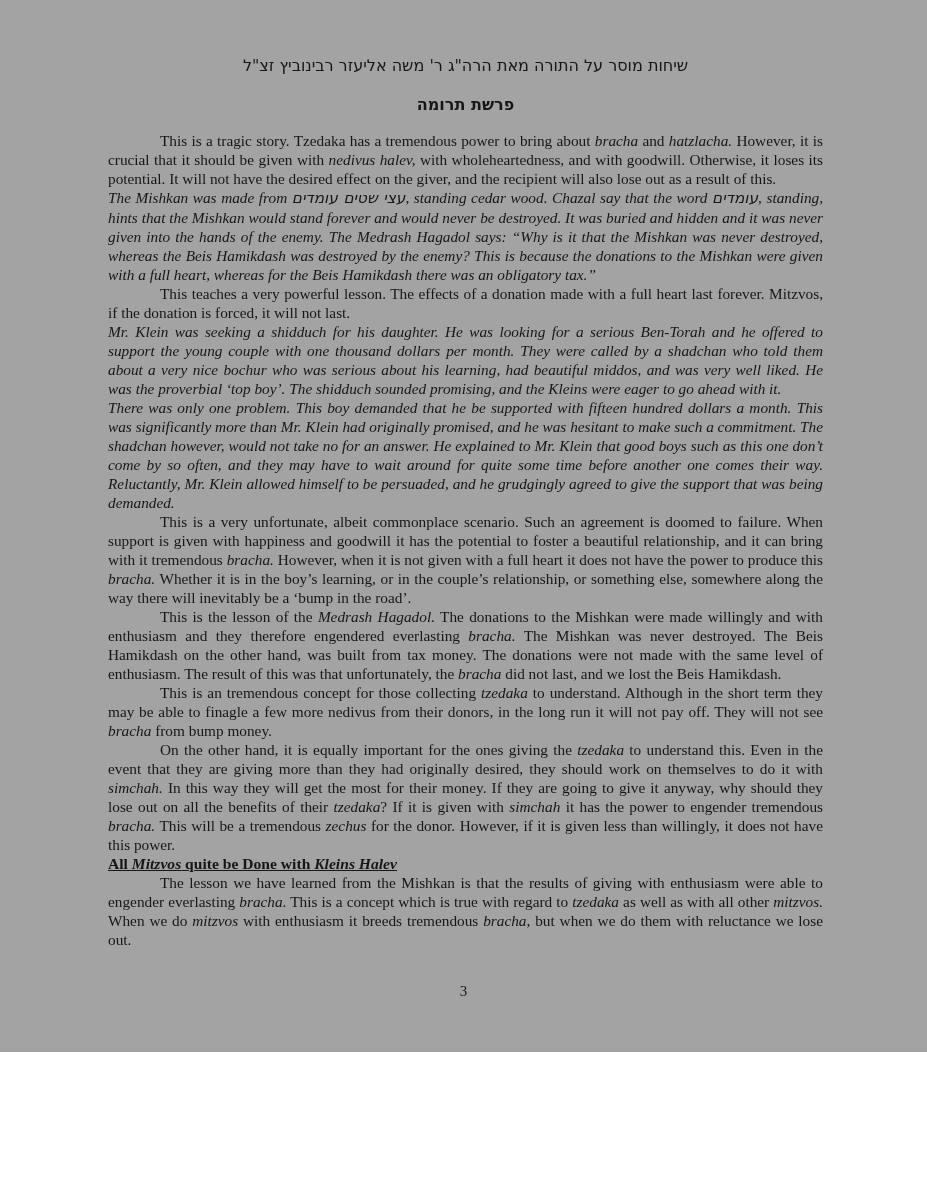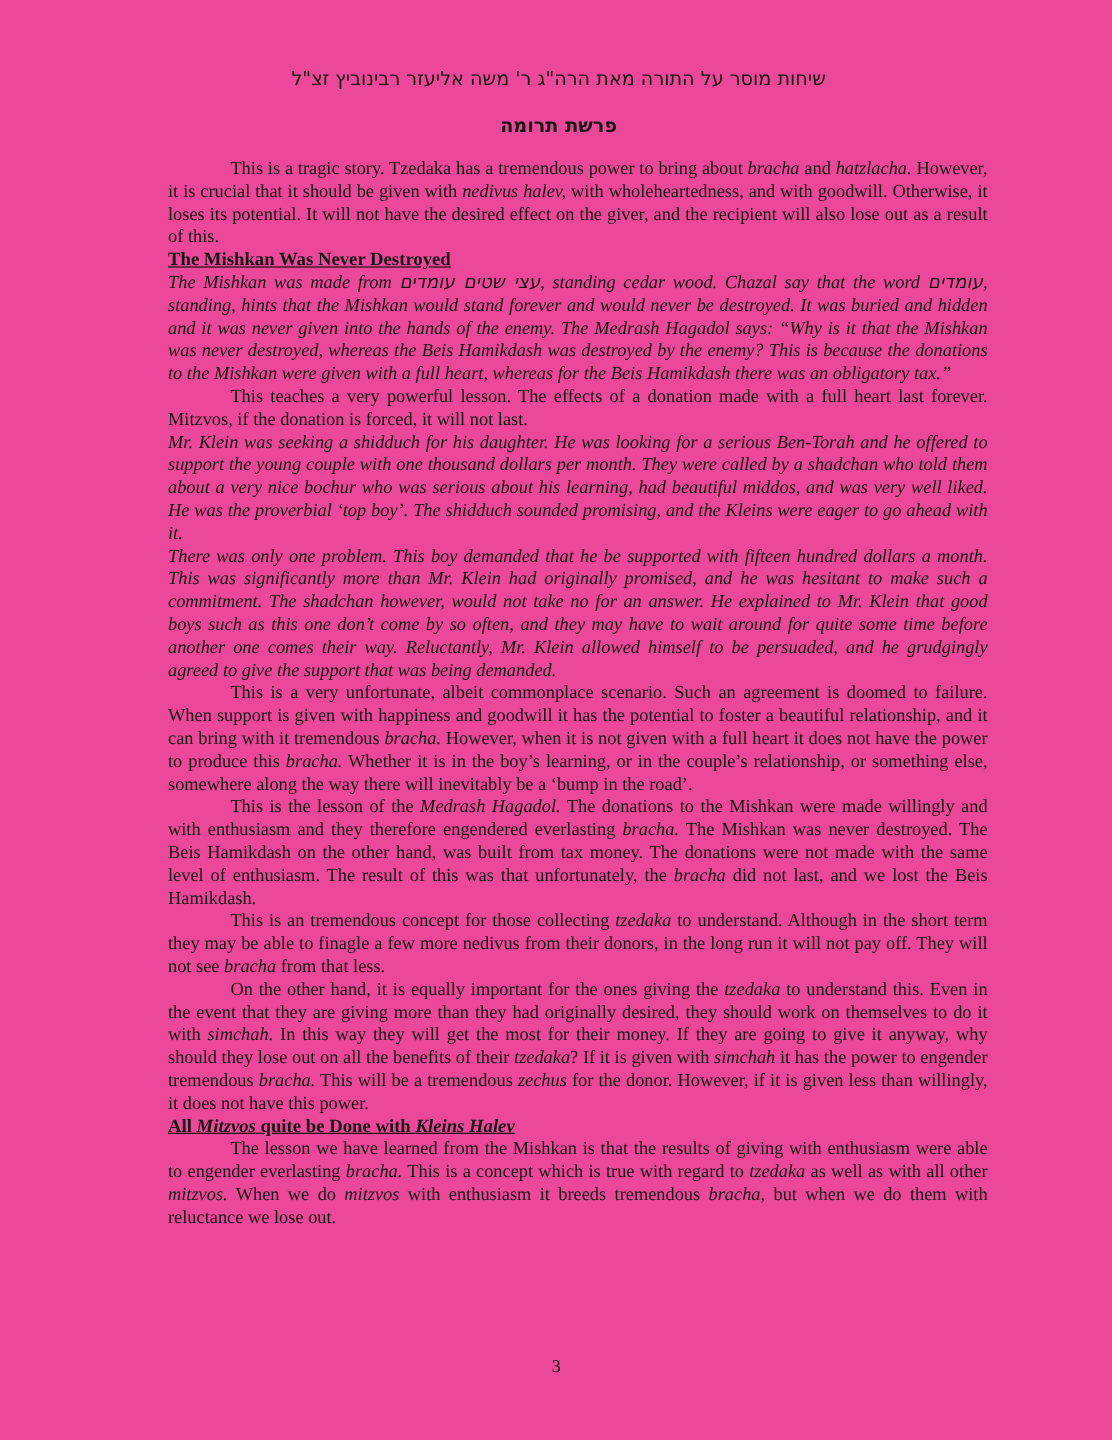--- a/index.html
+++ b/index.html
@@ -11,40 +11,39 @@
     width: 927px;
     height: 1200px;
     font-family: "Liberation Serif", "DejaVu Serif", serif;
     color: #161616;
     overflow: hidden;
   }
   .page {
     position: relative;
     box-sizing: border-box;
     width: 927px;
-    height: 1200px;
+    height: 1052px;
     padding: 55px 104px 0 108px;
-    background: #ec4899;
+    background: #a3a3a3;
   }
   .doc-header {
     text-align: center;
     font-size: 16px;
     line-height: 21px;
     direction: rtl;
     font-family: "DejaVu Serif", "DejaVu Sans", "Liberation Serif", serif;
   }
   .doc-header .parsha {
     font-weight: bold;
     margin-top: 18px;
   }
   .doc-body {
     margin-top: 16px;
     font-size: 15.3px;
     line-height: 19px;
-    margin-left: 32px;
   }
   .doc-body p, .doc-body h2 {
     margin: 0;
   }
   .para {
     text-align: justify;
     text-indent: 52px;
   }
   .quote {
     font-style: italic;
@@ -75,28 +74,27 @@
 <body>
 
 <div class="page">
   <div class="doc-header">
     <div>שיחות מוסר על התורה מאת הרה"ג ר' משה אליעזר רבינוביץ זצ"ל</div>
     <div class="parsha">פרשת תרומה</div>
   </div>
 
   <main class="doc-body">
       <p class="para"><span>This is a tragic story. Tzedaka has a tremendous power to bring about </span><span class="run-i">bracha</span><span> and </span><span class="run-i">hatzlacha.</span><span> However, it is crucial that it should be given with </span><span class="run-i">nedivus halev,</span><span> with wholeheartedness, and with goodwill. Otherwise, it loses its potential. It will not have the desired effect on the giver, and the recipient will also lose out as a result of this.</span></p>
-      <h2 class="heading"><span class="run-b">The Mishkan Was Never Destroyed</span></h2>
       <p class="quote"><span>The Mishkan was made from </span><span class="run-he">עצי שטים עומדים</span><span>, standing cedar wood. Chazal say that the word </span><span class="run-he">עומדים</span><span>, standing, hints that the Mishkan would stand forever and would never be destroyed. It was buried and hidden and it was never given into the hands of the enemy. The Medrash Hagadol says: “Why is it that the Mishkan was never destroyed, whereas the Beis Hamikdash was destroyed by the enemy? This is because the donations to the Mishkan were given with a full heart, whereas for the Beis Hamikdash there was an obligatory tax.”</span></p>
       <p class="para"><span>This teaches a very powerful lesson. The effects of a donation made with a full heart last forever. Mitzvos, if the donation is forced, it will not last.</span></p>
       <p class="quote"><span>Mr. Klein was seeking a shidduch for his daughter. He was looking for a serious Ben-Torah and he offered to support the young couple with one thousand dollars per month. They were called by a shadchan who told them about a very nice bochur who was serious about his learning, had beautiful middos, and was very well liked. He was the proverbial ‘top boy’. The shidduch sounded promising, and the Kleins were eager to go ahead with it.</span></p>
       <p class="quote"><span>There was only one problem. This boy demanded that he be supported with fifteen hundred dollars a month. This was significantly more than Mr. Klein had originally promised, and he was hesitant to make such a commitment. The shadchan however, would not take no for an answer. He explained to Mr. Klein that good boys such as this one don’t come by so often, and they may have to wait around for quite some time before another one comes their way. Reluctantly, Mr. Klein allowed himself to be persuaded, and he grudgingly agreed to give the support that was being demanded.</span></p>
       <p class="para"><span>This is a very unfortunate, albeit commonplace scenario. Such an agreement is doomed to failure. When support is given with happiness and goodwill it has the potential to foster a beautiful relationship, and it can bring with it tremendous </span><span class="run-i">bracha.</span><span> However, when it is not given with a full heart it does not have the power to produce this </span><span class="run-i">bracha.</span><span> Whether it is in the boy’s learning, or in the couple’s relationship, or something else, somewhere along the way there will inevitably be a ‘bump in the road’.</span></p>
       <p class="para"><span>This is the lesson of the </span><span class="run-i">Medrash Hagadol.</span><span> The donations to the Mishkan were made willingly and with enthusiasm and they therefore engendered everlasting </span><span class="run-i">bracha.</span><span> The Mishkan was never destroyed. The Beis Hamikdash on the other hand, was built from tax money. The donations were not made with the same level of enthusiasm. The result of this was that unfortunately, the </span><span class="run-i">bracha</span><span> did not last, and we lost the Beis Hamikdash.</span></p>
-      <p class="para"><span>This is an tremendous concept for those collecting </span><span class="run-i">tzedaka</span><span> to understand. Although in the short term they may be able to finagle a few more nedivus from their donors, in the long run it will not pay off. They will not see </span><span class="run-i">bracha</span><span> from that less.</span></p>
+      <p class="para"><span>This is an tremendous concept for those collecting </span><span class="run-i">tzedaka</span><span> to understand. Although in the short term they may be able to finagle a few more nedivus from their donors, in the long run it will not pay off. They will not see </span><span class="run-i">bracha</span><span> from bump money.</span></p>
       <p class="para"><span>On the other hand, it is equally important for the ones giving the </span><span class="run-i">tzedaka</span><span> to understand this. Even in the event that they are giving more than they had originally desired, they should work on themselves to do it with </span><span class="run-i">simchah.</span><span> In this way they will get the most for their money. If they are going to give it anyway, why should they lose out on all the benefits of their </span><span class="run-i">tzedaka</span><span>? If it is given with </span><span class="run-i">simchah</span><span> it has the power to engender tremendous </span><span class="run-i">bracha.</span><span> This will be a tremendous </span><span class="run-i">zechus</span><span> for the donor. However, if it is given less than willingly, it does not have this power.</span></p>
       <h2 class="heading"><span class="run-b">All </span><span class="run-bi">Mitzvos</span><span class="run-b"> quite be Done with </span><span class="run-bi">Kleins Halev</span></h2>
       <p class="para"><span>The lesson we have learned from the Mishkan is that the results of giving with enthusiasm were able to engender everlasting </span><span class="run-i">bracha.</span><span> This is a concept which is true with regard to </span><span class="run-i">tzedaka</span><span> as well as with all other </span><span class="run-i">mitzvos.</span><span> When we do </span><span class="run-i">mitzvos</span><span> with enthusiasm it breeds tremendous </span><span class="run-i">bracha</span><span>, but when we do them with reluctance we lose out.</span></p>
     </main>
 
   <div class="page-footer">
     <span>3</span>
   </div>
 </div>
 

